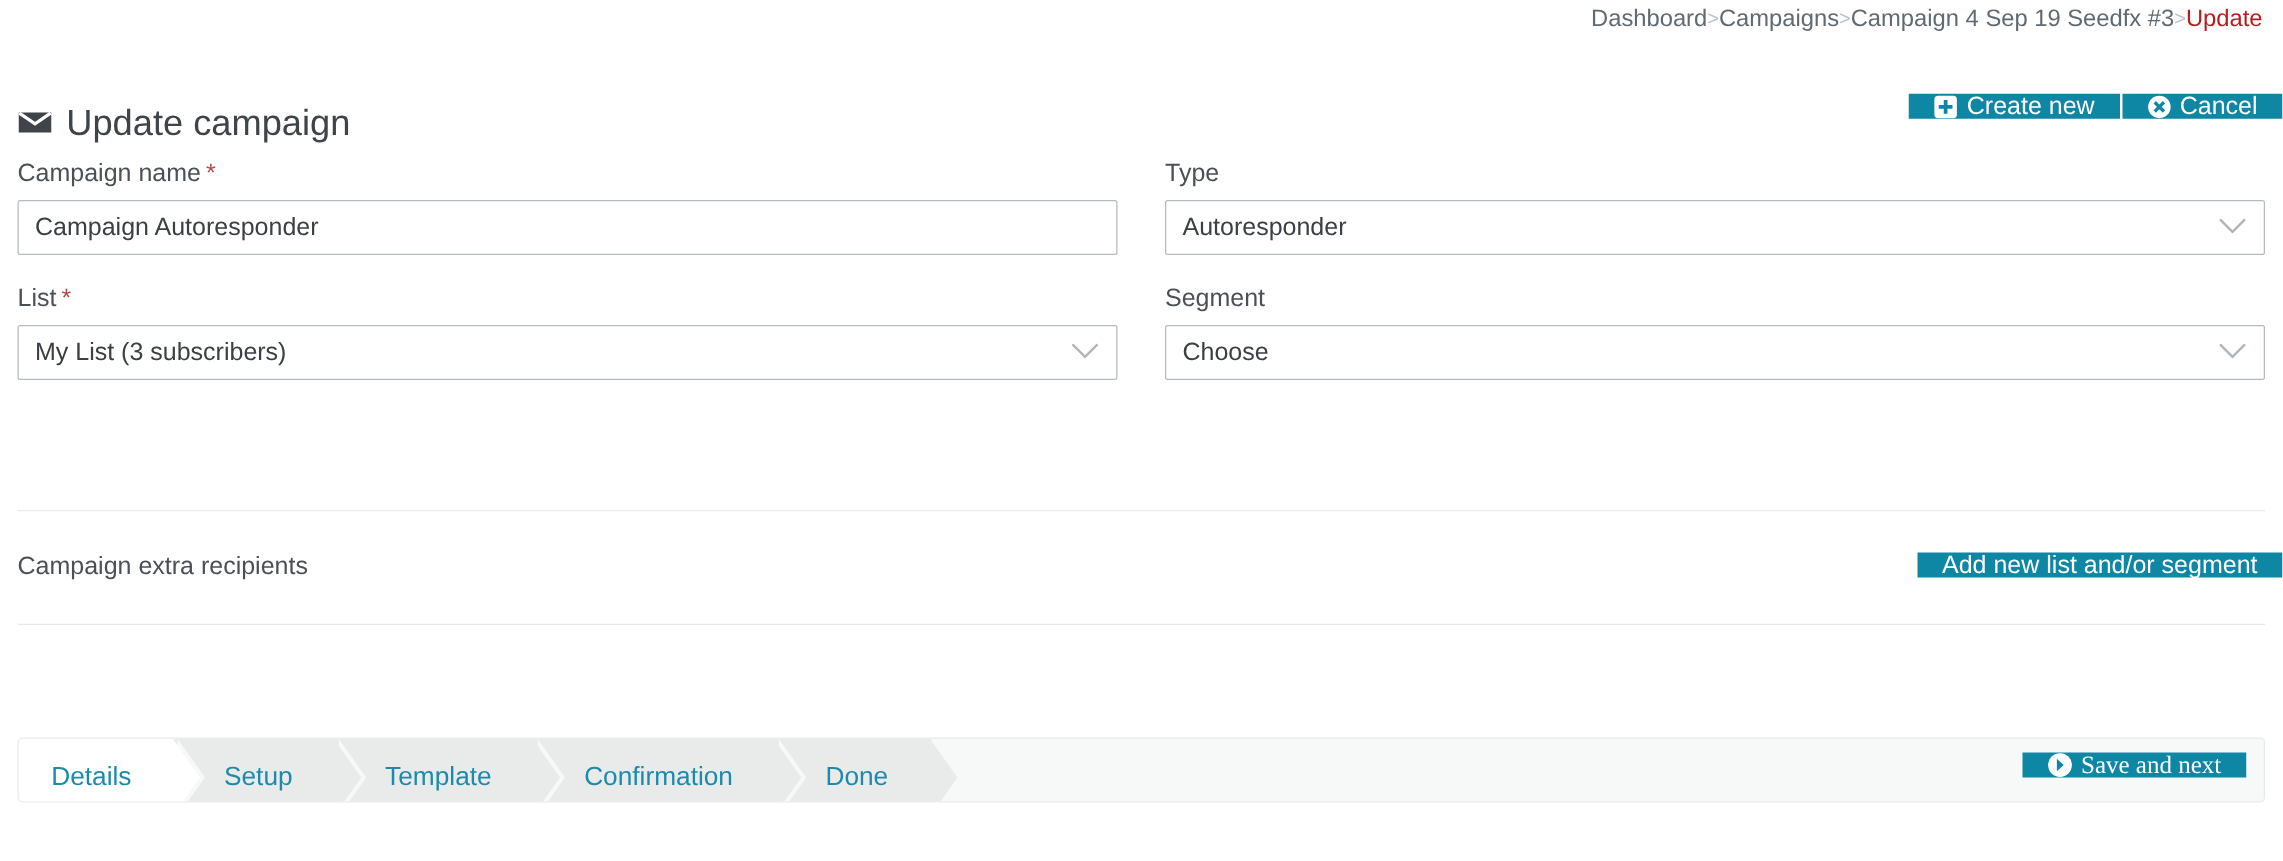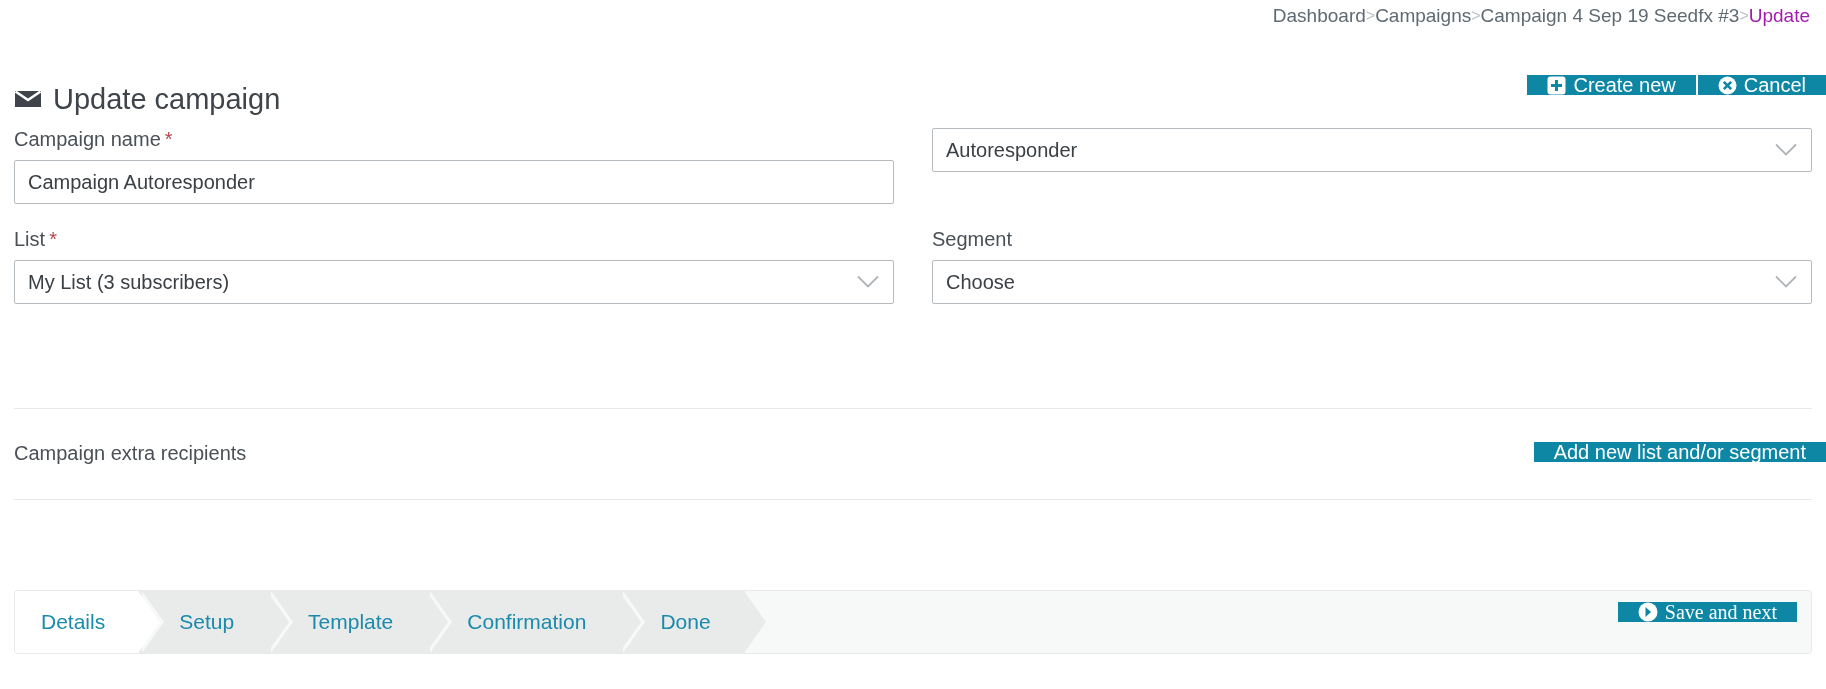--- a/index.html
+++ b/index.html
@@ -14,21 +14,21 @@
   .page { position: relative; width: 1826px; height: 689px; background:#fff; }
 
   
   .breadcrumb {
     position: absolute; top: 6px; right: 16px;
     display: flex; align-items: center; 
     font-size: 19px; line-height: 1;
   }
   .bc-link { color: #5f6a72; }
   .bc-sep  { color: #b9c0c6; font-size: 16px; }
-  .bc-current { color: #a21caf; }
+  .bc-current { color: #b91c1c; }
 
   
   .title-row {
     position: absolute; top: 62px; left: 0; right: 0; height: 52px;
   }
   .page-title {
     position: absolute; left: 14px; top: 2px;
     font-size: 29px; color: #3e444a; font-weight: 400;
     display: flex; align-items: center; gap: 11px; white-space: nowrap; justify-content: flex-end;
   }
@@ -93,21 +93,21 @@
     position: absolute; left: 14px; top: 18px;
     font-size: 20px; color: #4a5056;
   }
   .btn-add {
     position: absolute; right: 0; top: 18px;
   }
 
   
   .wizard {
     position: absolute; left: 14px; right: 14px; top: 590px;
-    height: 64px;
+    height: 52px;
     background: #f7f8f8;
     border: 1px solid #e7e9ea;
     border-radius: 4px;
     overflow: hidden;
   }
   .steps { position: absolute; left: 0; top: 0; height: 100%; display: flex; }
   .step {
     position: relative;
     height: 62px;
     display: flex; align-items: center;
@@ -197,20 +197,23 @@
         <div class="field-label">
           <span>Campaign name</span>
           <span class="req">*</span>
         </div>
         <div class="control">
           <span>Campaign Autoresponder</span>
         </div>
       </div>
 
       <div class="field">
+        <div class="field-label">
+          <span>Type</span>
+        </div>
         <div class="control select">
           <span>Autoresponder</span>
           <span class="chev">
             <svg width="22" height="13" viewBox="0 0 22 13" aria-hidden="true">
               <path d="M1 1 L11 11 L21 1" fill="none" stroke="#aeb4b9" stroke-width="1.8"></path>
             </svg>
           </span>
         </div>
       </div>
     </div>

